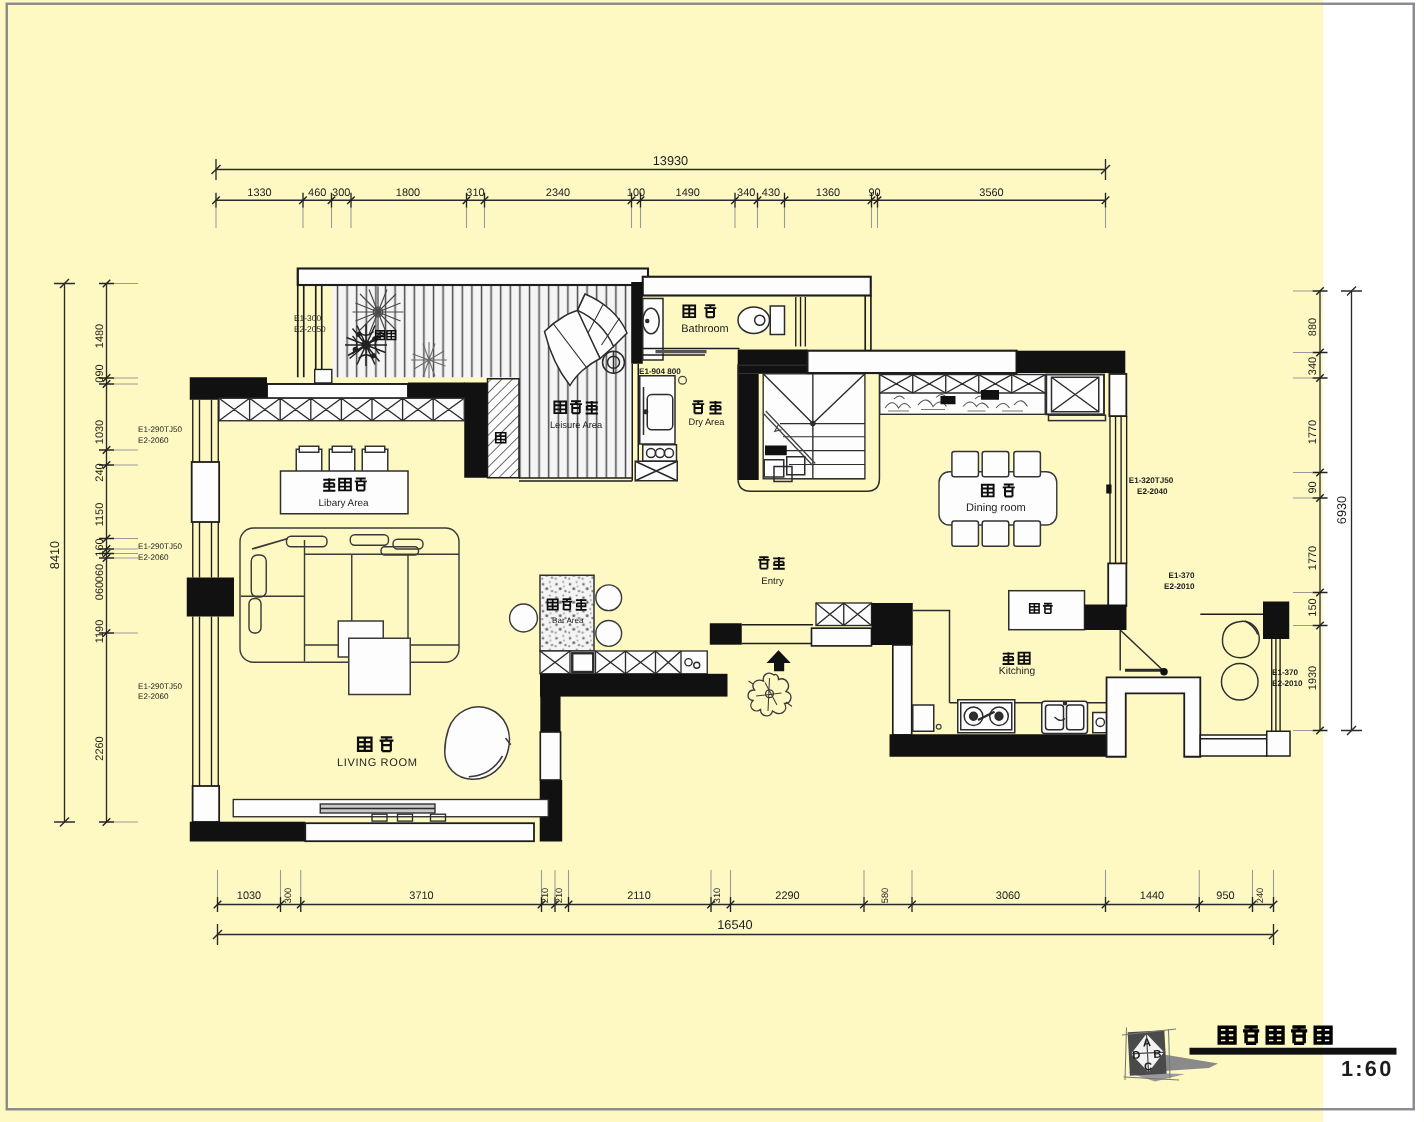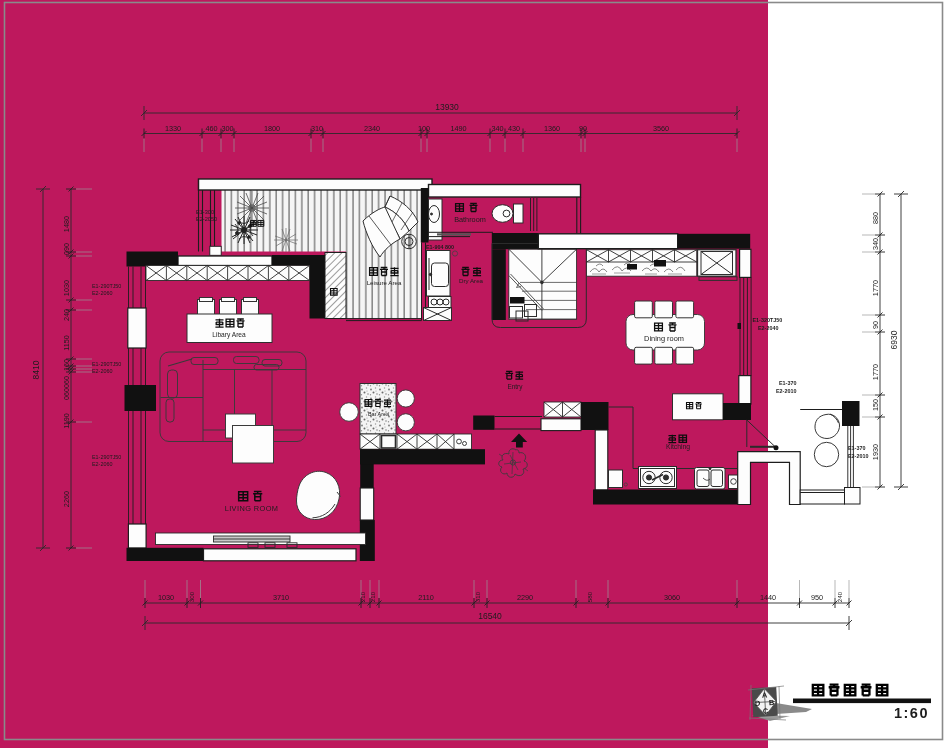--- a/index.html
+++ b/index.html
@@ -1,16 +1,16 @@
 <!DOCTYPE html>
 <html><head>
 <meta charset="utf-8">
 <style>
   html,body{margin:0;padding:0;background:#fff;}
-  #page{position:relative;width:768px;height:748px;background:#be185d;font-family:"Liberation Sans", sans-serif;}
+  #page{position:relative;width:882px;height:748px;background:#fef9c3;font-family:"Liberation Sans", sans-serif;}
   svg text{font-family:"Liberation Sans", sans-serif;fill:#1d1d1d;}
 </style>
 </head>
 <body>
 <div id="page">
 <svg style="filter:blur(0.22px)" width="949" height="748" viewBox="0 0 949 748">
 <defs>
 
   <pattern id="stripes" width="6.4" height="8" patternUnits="userSpaceOnUse">
     <rect width="6.4" height="8" fill="#f5f5f5"></rect>

